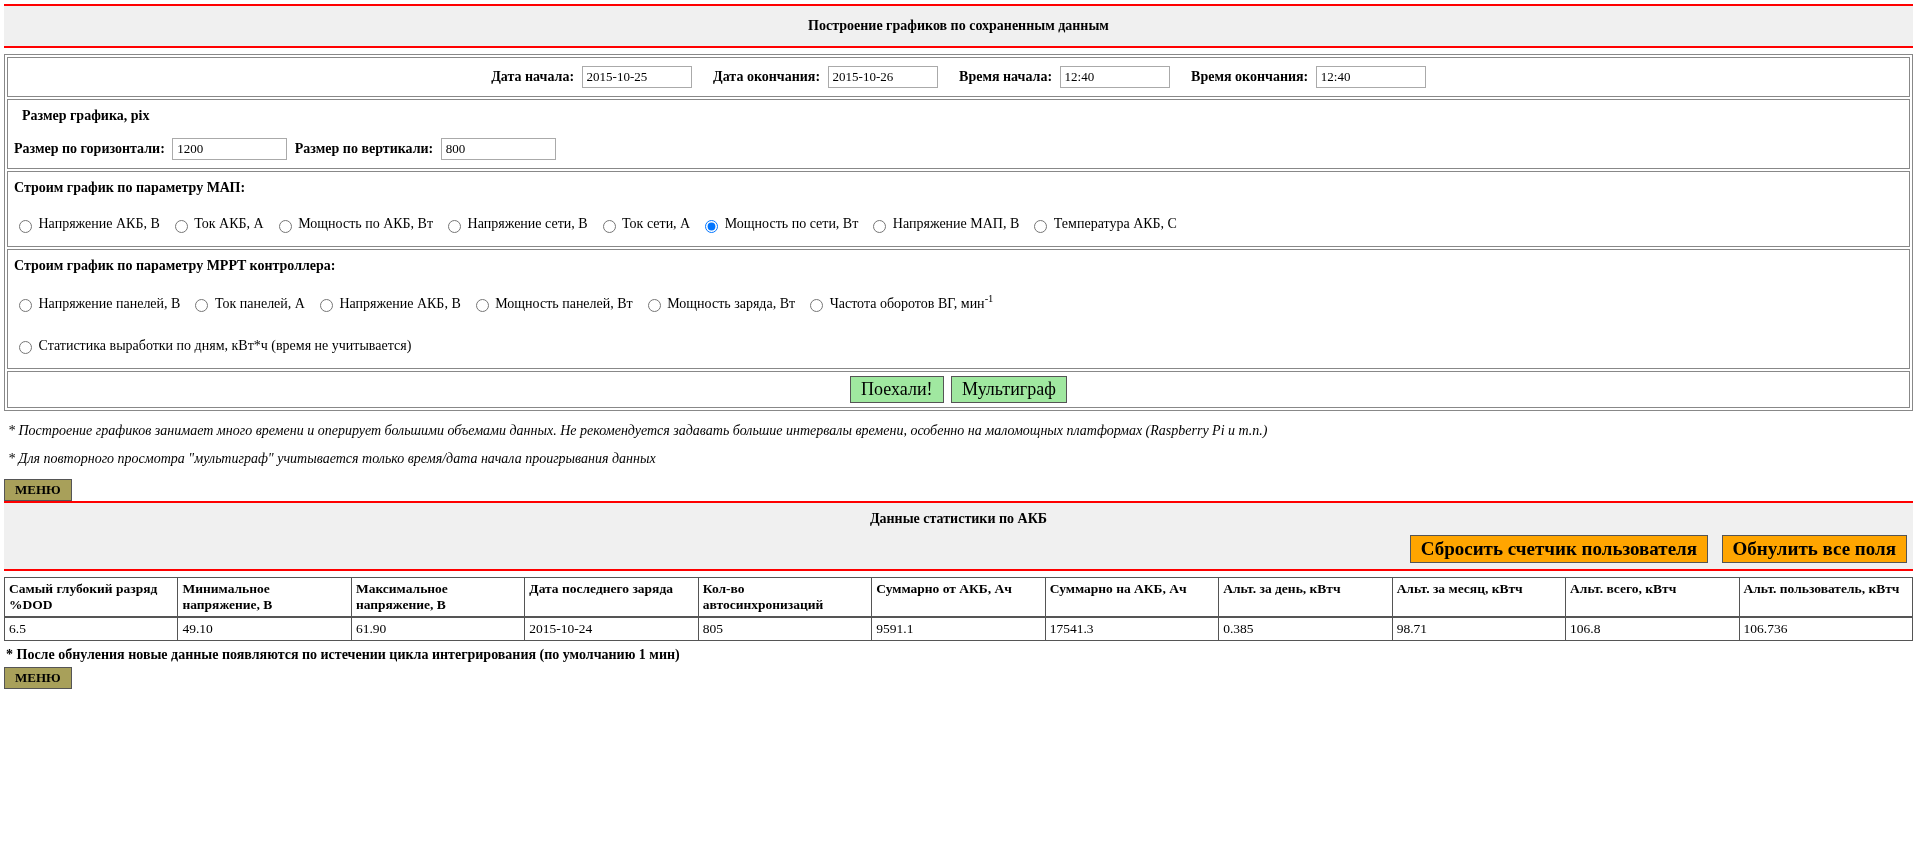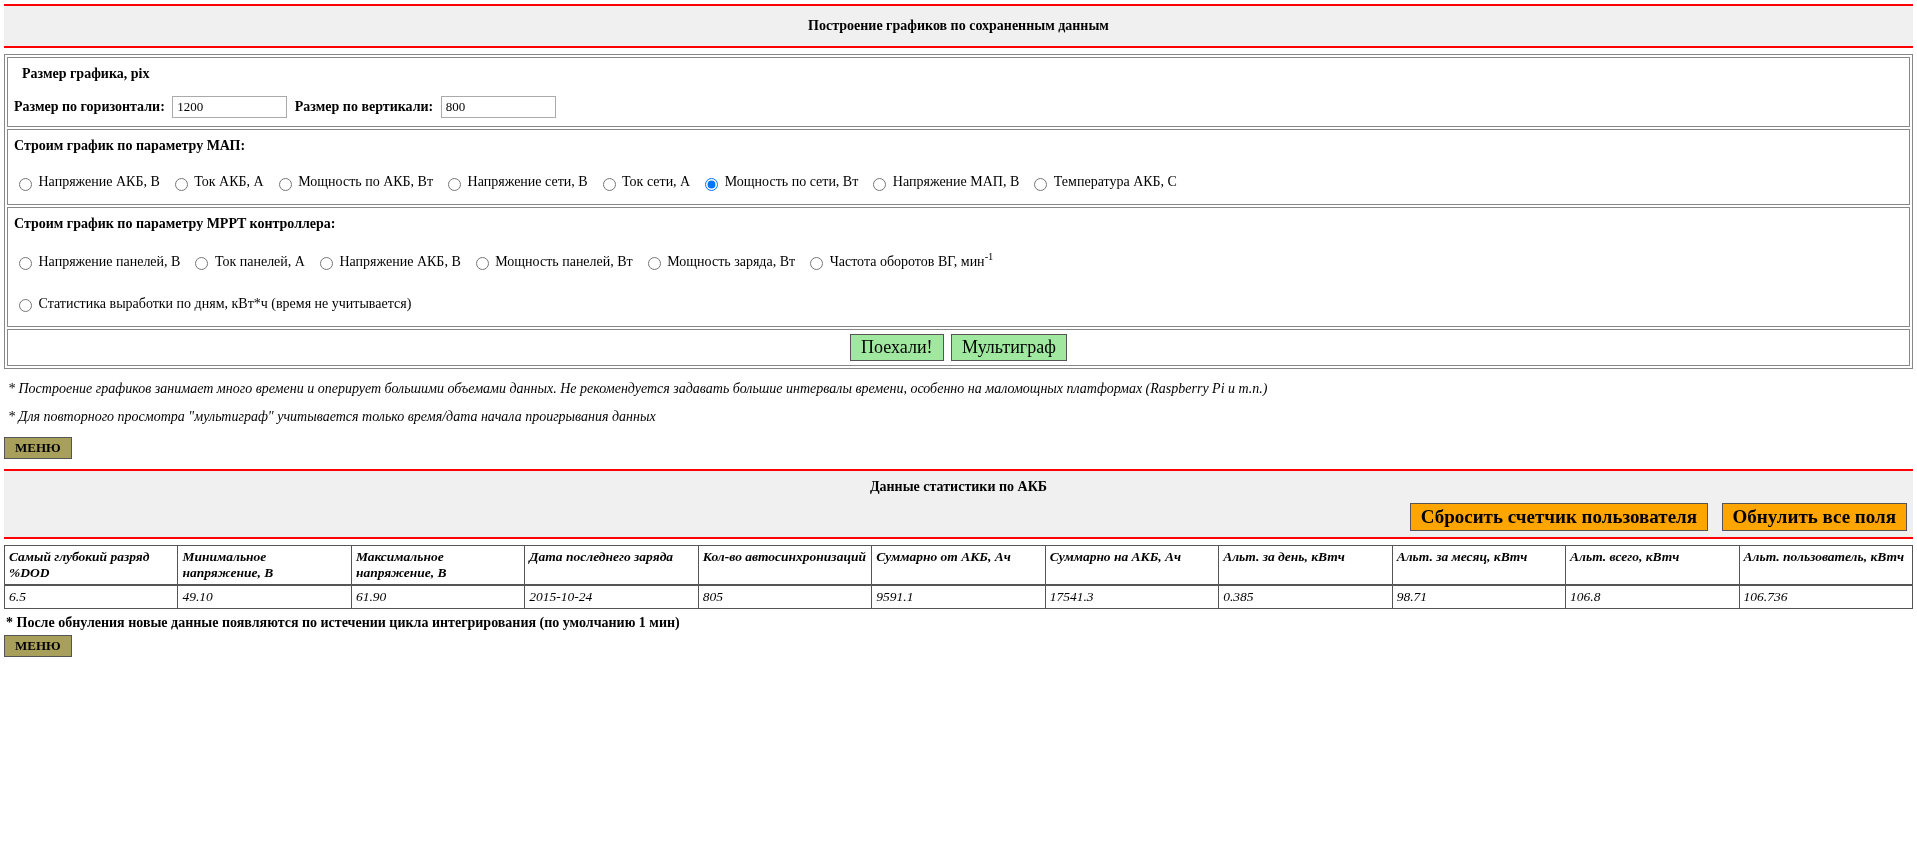--- a/index.html
+++ b/index.html
@@ -110,21 +110,20 @@
   padding-bottom: 8px;
 }
 .stats-header-buttons {
   text-align: right;
 }
 .data-table {
   border: 1px solid #555;
   border-collapse: collapse;
   width: 100%;
   table-layout: fixed;
-  font-style: italic;
 }
 .data-table th, .data-table td {
   border: 1px solid #555;
   padding: 3px 4px;
   text-align: left;
   font-size: 13.5px;
   vertical-align: top;
 }
 .data-table thead {
   border-bottom: 2px solid #555;
@@ -142,20 +141,40 @@
 <body>
 
 
 
 
 <div class="section-header">Построение графиков по сохраненным данным</div>
 
 
 <table class="panel-table">
   <tbody>
+      <tr>
+    <td class="panel-cell form-row-center">
+      <span class="spacer-mr">
+        <label class="bold">Дата начала:</label>
+        <input type="text" value="2015-10-25" style="">
+      </span>
+      <span class="spacer-mr">
+        <label class="bold">Дата окончания:</label>
+        <input type="text" value="2015-10-26" style="">
+      </span>
+      <span class="spacer-mr">
+        <label class="bold">Время начала:</label>
+        <input type="text" value="12:40" style="">
+      </span>
+      <span>
+        <label class="bold">Время окончания:</label>
+        <input type="text" value="12:40" style="">
+      </span>
+    </td>
+  </tr>
   <tr>
     <td class="panel-cell">
       <div class="bold" style="margin-bottom:14px;margin-left:8px;">Размер графика, pix</div>
       <label class="bold">Размер по горизонтали:</label>
       <input type="number" value="1200" style="">
       <label class="bold" style="margin-left:4px;">Размер по вертикали:</label>
       <input type="number" value="800" style="">
     </td>
   </tr>
   <tr>
@@ -179,21 +198,21 @@
   </tr>
 </tbody>
   </table>
 
 <p class="italic-note">* Построение графиков занимает много времени и оперирует большими объемами данных. Не рекомендуется задавать большие интервалы времени, особенно на маломощных платформах (Raspberry Pi и т.п.)</p>
 <p class="italic-note">* Для повторного просмотра "мультиграф" учитывается только время/дата начала проигрывания данных</p>
 
 <button class="btn-olive">МЕНЮ</button>
 
 
-<div class="stats-header-block" style="margin-top:10px;">
+<div class="stats-header-block" style="">
   <div class="stats-header-title">Данные статистики по АКБ</div>
   <div class="stats-header-buttons">
     <button class="btn-orange">Сбросить счетчик пользователя</button>
     <button class="btn-orange">Обнулить все поля</button>
   </div>
 </div>
 
 <table class="data-table">
   <thead>
       <tr id="stats-head-row">

